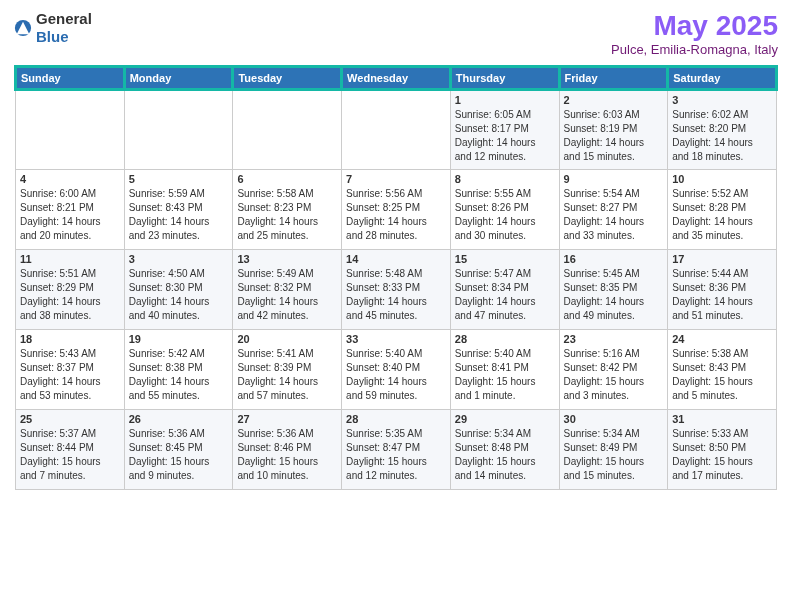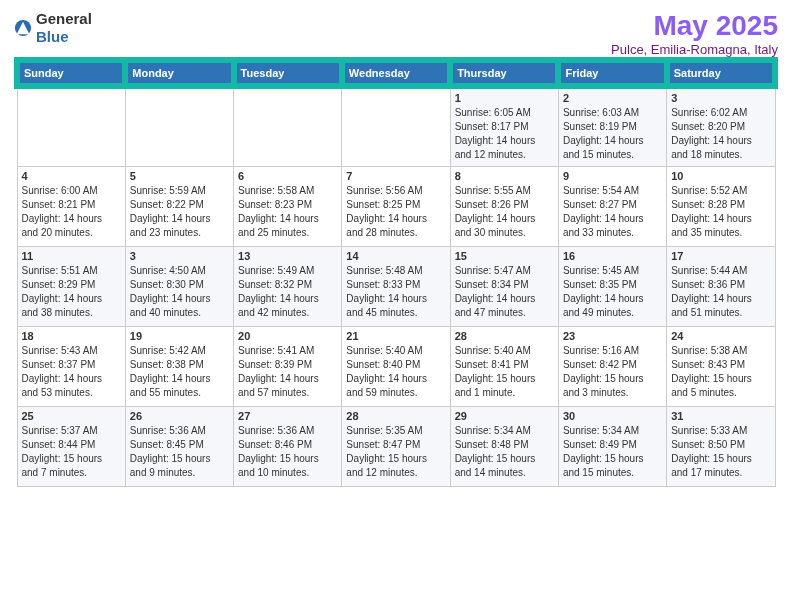--- a/index.html
+++ b/index.html
@@ -12,21 +12,21 @@
     }
     .container {
       width: 792px;
       height: 612px;
       padding: 10px 14px;
     }
     .header {
       display: flex;
       justify-content: space-between;
       align-items: flex-start;
-      margin-bottom: 0;
+      margin-bottom: 8px;
     }
     .logo {
       display: flex;
       align-items: center;
     }
     .logo-text {
       display: flex;
       flex-direction: column;
       font-size: 15px;
       font-weight: bold;
@@ -56,21 +56,21 @@
       border-collapse: collapse;
       table-layout: fixed;
     }
     thead tr th {
       background-color: #2d73b6;
       color: #fff;
       font-size: 11px;
       font-weight: bold;
       padding: 4px 4px;
       text-align: left;
-      border: 6px solid #14b8a6;
+      border: 3px solid #14b8a6;
     }
     tbody tr td {
       border: 1px solid #ccc;
       vertical-align: top;
       padding: 3px 4px;
       font-size: 9.5px;
       color: #333;
       height: 80px;
       background: #fff;
     }
@@ -157,21 +157,21 @@
           <td>
             <div class="day-num">4</div>
             <div class="day-info" style="white-space: pre-line;">Sunrise: 6:00 AM
 Sunset: 8:21 PM
 Daylight: 14 hours
 and 20 minutes.</div>
           </td>
           <td>
             <div class="day-num">5</div>
             <div class="day-info" style="white-space: pre-line;">Sunrise: 5:59 AM
-Sunset: 8:22 PM
+Sunset: 8:43 PM
 Daylight: 14 hours
 and 23 minutes.</div>
           </td>
           <td>
             <div class="day-num">6</div>
             <div class="day-info" style="white-space: pre-line;">Sunrise: 5:58 AM
 Sunset: 8:23 PM
 Daylight: 14 hours
 and 25 minutes.</div>
           </td>
@@ -271,21 +271,21 @@
 and 55 minutes.</div>
           </td>
           <td>
             <div class="day-num">20</div>
             <div class="day-info" style="white-space: pre-line;">Sunrise: 5:41 AM
 Sunset: 8:39 PM
 Daylight: 14 hours
 and 57 minutes.</div>
           </td>
           <td>
-            <div class="day-num">21</div>
+            <div class="day-num">33</div>
             <div class="day-info" style="white-space: pre-line;">Sunrise: 5:40 AM
 Sunset: 8:40 PM
 Daylight: 14 hours
 and 59 minutes.</div>
           </td>
           <td>
             <div class="day-num">28</div>
             <div class="day-info" style="white-space: pre-line;">Sunrise: 5:40 AM
 Sunset: 8:41 PM
 Daylight: 15 hours

